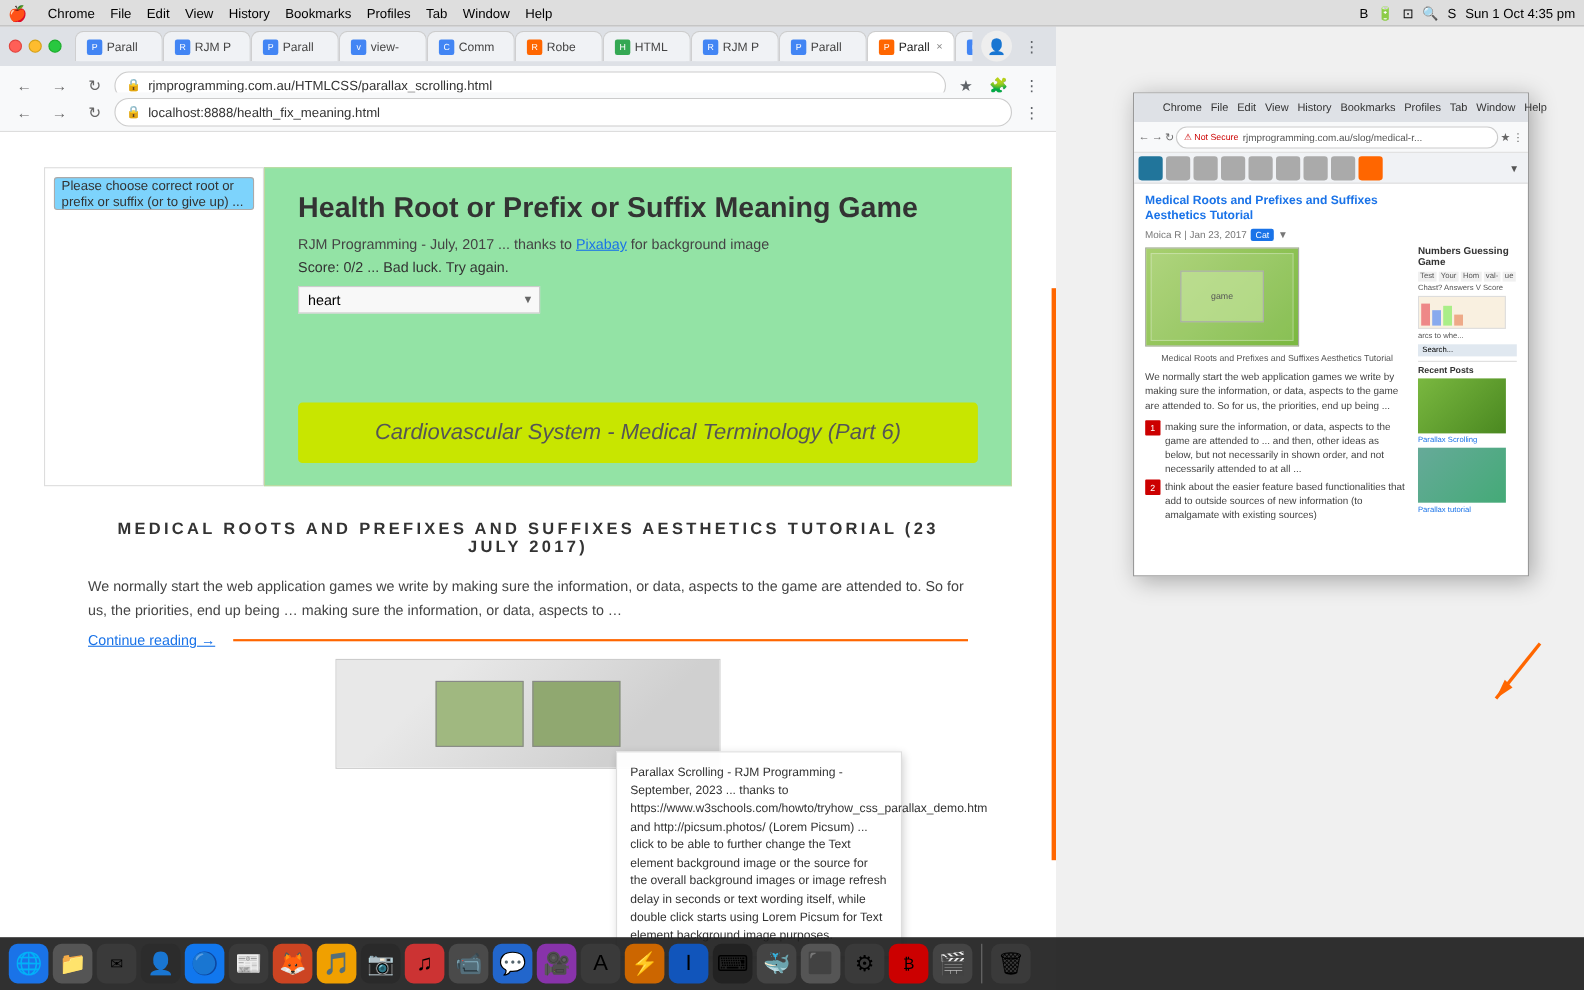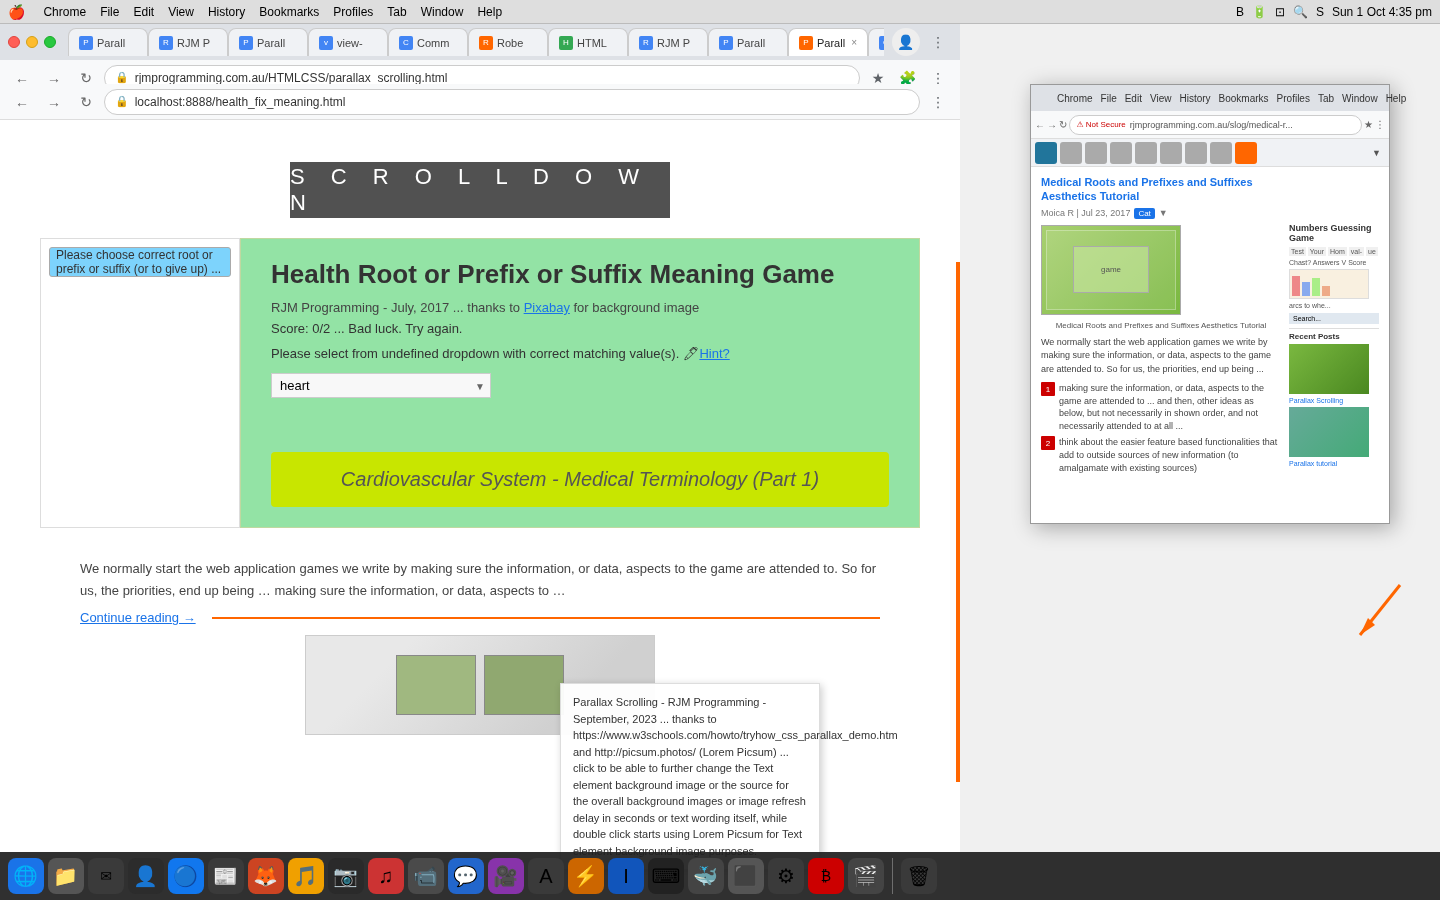--- a/index.html
+++ b/index.html
@@ -761,53 +761,48 @@
       <span>localhost:8888/health_fix_meaning.html</span>
     </div>
     <div class="chrome-menu-icons">
       <div class="chrome-icon-btn">⋮</div>
     </div>
   </div>
 
   <div class="page-content" style="margin-top:36px;">
     <div class="parallax-page">
 
-      <div class="scroll-down-banner">
-        <span class="scroll-down-text">S C R O L L   D O W N</span>
-      </div>
 
       <div class="health-game-area">
 
         <div class="roots-sidebar">
           <div class="roots-header">Please choose correct root or prefix or suffix (or to give up) ...</div>
         </div>
 
         <div class="game-main">
           <div class="game-bg-overlay"></div>
           <div class="game-title">Health Root or Prefix or Suffix Meaning Game</div>
           <div class="game-meta">
             RJM Programming - July, 2017  ... thanks to <a>Pixabay</a> for background image
           </div>
           <div class="game-score">Score: 0/2 ... Bad luck. Try again.</div>
-          <div class="game-instruction">
-            Please select from undefined dropdown with correct matching value(s). 🖊<span class="game-hint">Hint?</span>
-          </div>
           <div class="game-select-wrap">
             <select class="game-select">
               <option>heart</option>
             </select>
             <span class="game-select-arrow">▼</span>
           </div>
           <div class="game-banner">
-            <div class="game-banner-text">Cardiovascular System - Medical Terminology (Part 1)</div>
+            <div class="game-banner-text">Cardiovascular System - Medical Terminology (Part 6)</div>
           </div>
         </div>
       </div>
 
       <div class="blog-section" style="position:relative;">
+        <div class="blog-title">MEDICAL ROOTS AND PREFIXES AND SUFFIXES AESTHETICS TUTORIAL (23 JULY 2017)</div>
         <p class="blog-excerpt">We normally start the web application games we write by making sure the information, or data, aspects to the game are attended to. So for us, the priorities, end up being … making sure the information, or data, aspects to …</p>
         <div style="display:flex;align-items:center;gap:6px;">
           <a class="continue-reading">Continue reading →</a>
           <div style="flex:1;height:2px;background:#ff6600;margin-left:10px;"></div>
         </div>
       </div>
 
       <div style="position:relative;height:120px;margin:0 20px;">
         <div class="bottom-thumb">
           <div class="thumb-inner">
@@ -868,21 +863,21 @@
     <div class="toolbar-icon orange"></div>
     <div style="font-size:9px;color:#555;margin-left:auto;margin-right:4px;">▼</div>
   </div>
 
   <div class="popup-content">
     <div class="popup-layout">
 
       <div class="popup-main">
         <div class="popup-article-title">Medical Roots and Prefixes and Suffixes Aesthetics Tutorial</div>
         <div class="popup-meta">
-          <span>Moica R | Jul 23, 2017</span>
+          <span>Moica R | Jan 23, 2017</span>
           <span class="popup-category-badge">Cat</span>
           <span style="cursor:pointer;">▼</span>
         </div>
         <div class="popup-thumbnail">
           <div class="popup-thumb-inner">
             <div style="position:absolute;top:4px;left:4px;right:4px;bottom:4px;background:rgba(255,255,255,0.1);border:1px solid rgba(255,255,255,0.3);display:flex;align-items:center;justify-content:center;">
               <div style="width:60%;height:60%;background:rgba(200,230,160,0.6);border:1px solid #aaa;display:flex;align-items:center;justify-content:center;font-size:8px;color:#555;">game</div>
             </div>
           </div>
         </div>

